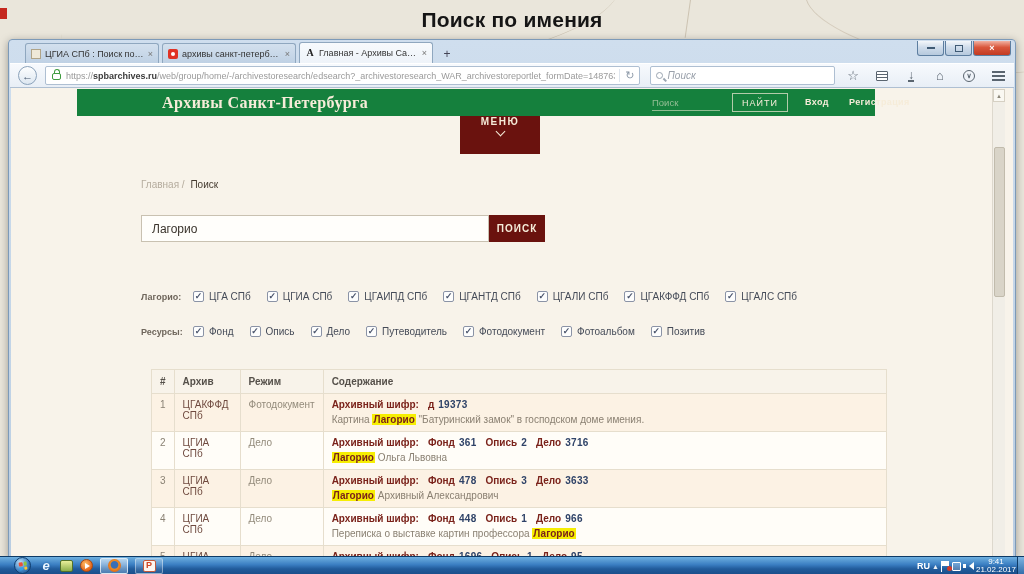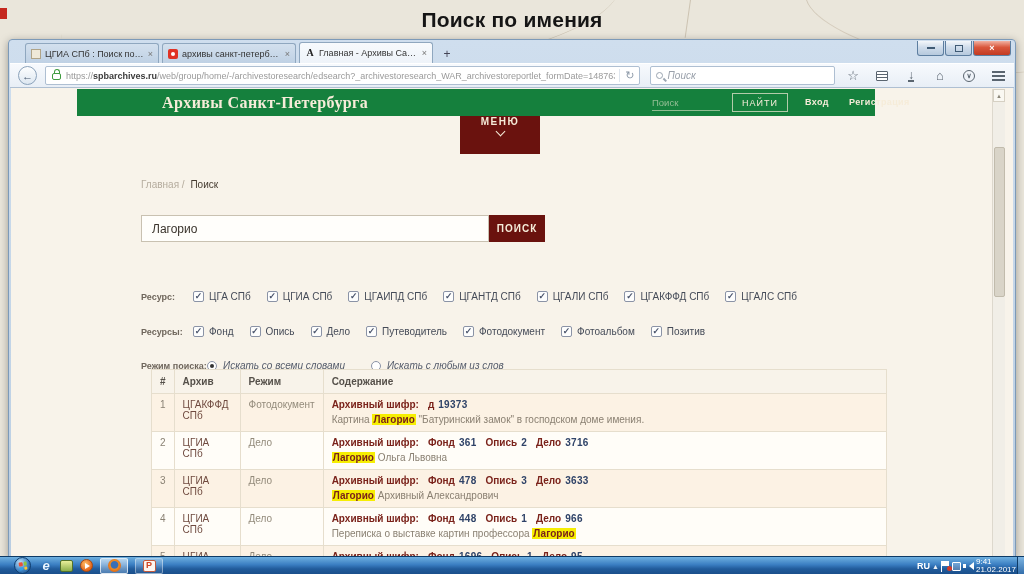--- a/index.html
+++ b/index.html
@@ -125,21 +125,21 @@
   .trlang{font-size:9px;font-weight:bold}
   .trup{font-size:7px;opacity:.9}
   .trflag{width:9px;height:11px;position:relative}
   .trflag::before{content:"";position:absolute;left:0;top:0;width:1px;height:11px;background:#fff}
   .trflag::after{content:"";position:absolute;left:1px;top:0;width:7px;height:5px;background:#fff}
   .trbadge{position:absolute;right:-2px;bottom:1px;width:5px;height:5px;background:#d23b2a;border-radius:50%}
   .trapp{width:9px;height:9px;border:1px solid #fff;border-radius:1px;background:rgba(255,255,255,.25)}
   .trspk{position:relative;width:11px;height:10px}
   .trspk::before{content:"";position:absolute;left:0;top:3px;width:3px;height:4px;background:#fff}
   .trspk::after{content:"";position:absolute;left:2px;top:1px;width:0;height:0;border:4px solid transparent;border-right:5px solid #fff}
-  .trclock{font-size:8px;line-height:8.5px;}
+  .trclock{font-size:8px;line-height:8.5px;text-align:center}
   .showdesk{position:absolute;right:0;top:0;width:7px;height:18px;border-left:1px solid #0d3a66;background:linear-gradient(#7db5e2,#2f6aa8)}
 </style>
 </head>
 <body>
 
 <div id="stage" data-name="slide-canvas">
   <div class="mapline ml1" data-name="map-background-decoration"></div>
   <div class="mapline ml2" data-name="map-background-decoration"></div>
   <div class="mapline ml3" data-name="map-background-decoration"></div>
   <div class="redmark" data-name="map-red-mark"></div>
@@ -227,21 +227,21 @@
         <span>/</span>
         <span class="cur" data-name="breadcrumb-current">Поиск</span>
       </div>
 
       <div class="bigsearch" data-name="site-search-row">
         <input type="text" data-name="site-search-input" value="Лагорио" style="">
         <button class="searchgo" data-name="site-search-button">ПОИСК</button>
       </div>
 
       <div class="filterrow" style="top:203px" data-name="archives-filter-row">
-        <span class="frlabel" data-name="archives-label">Ресурс:</span>
+        <span class="frlabel" data-name="archives-label">Лагорио:</span>
         <span style="display:flex" data-name="archives-checkboxes">
             <span class="cbitem" data-name="archive-checkbox-item">
               <span class="cb" data-name="checkbox-checked-icon">✓</span>
               <span class="cblabel" data-name="archive-checkbox-label">ЦГА СПб</span>
             </span>
             <span class="cbitem" data-name="archive-checkbox-item">
               <span class="cb" data-name="checkbox-checked-icon">✓</span>
               <span class="cblabel" data-name="archive-checkbox-label">ЦГИА СПб</span>
             </span>
             <span class="cbitem" data-name="archive-checkbox-item">
@@ -289,33 +289,20 @@
               <span class="cb" data-name="checkbox-checked-icon">✓</span>
               <span class="cblabel" data-name="resource-checkbox-label">Фотодокумент</span>
             </span>
             <span class="cbitem" data-name="resource-checkbox-item">
               <span class="cb" data-name="checkbox-checked-icon">✓</span>
               <span class="cblabel" data-name="resource-checkbox-label">Фотоальбом</span>
             </span>
             <span class="cbitem" data-name="resource-checkbox-item">
               <span class="cb" data-name="checkbox-checked-icon">✓</span>
               <span class="cblabel" data-name="resource-checkbox-label">Позитив</span>
-            </span>
-          </span>
-      </div>
-      <div class="filterrow" style="top:272px" data-name="search-mode-row">
-        <span class="frlabel wide" data-name="mode-label">Режим поиска:</span>
-        <span style="display:flex" data-name="mode-radios">
-            <span class="radioitem" data-name="search-mode-option">
-              <span class="radio sel" data-name="radio-selected-icon"></span>
-              <span class="radiolbl" data-name="search-mode-label">Искать со всеми словами</span>
-            </span>
-            <span class="radioitem" data-name="search-mode-option">
-              <span class="radio" data-name="radio-unselected-icon"></span>
-              <span class="radiolbl" data-name="search-mode-label">Искать с любым из слов</span>
             </span>
           </span>
       </div>
 
       <table class="results" data-name="results-table">
         <thead data-name="results-header">
           <tr>
             <th class="c-num" data-name="column-header-num">#</th>
             <th class="c-arch" data-name="column-header-archive">Архив</th>
             <th class="c-res" data-name="column-header-resource">Режим</th>

